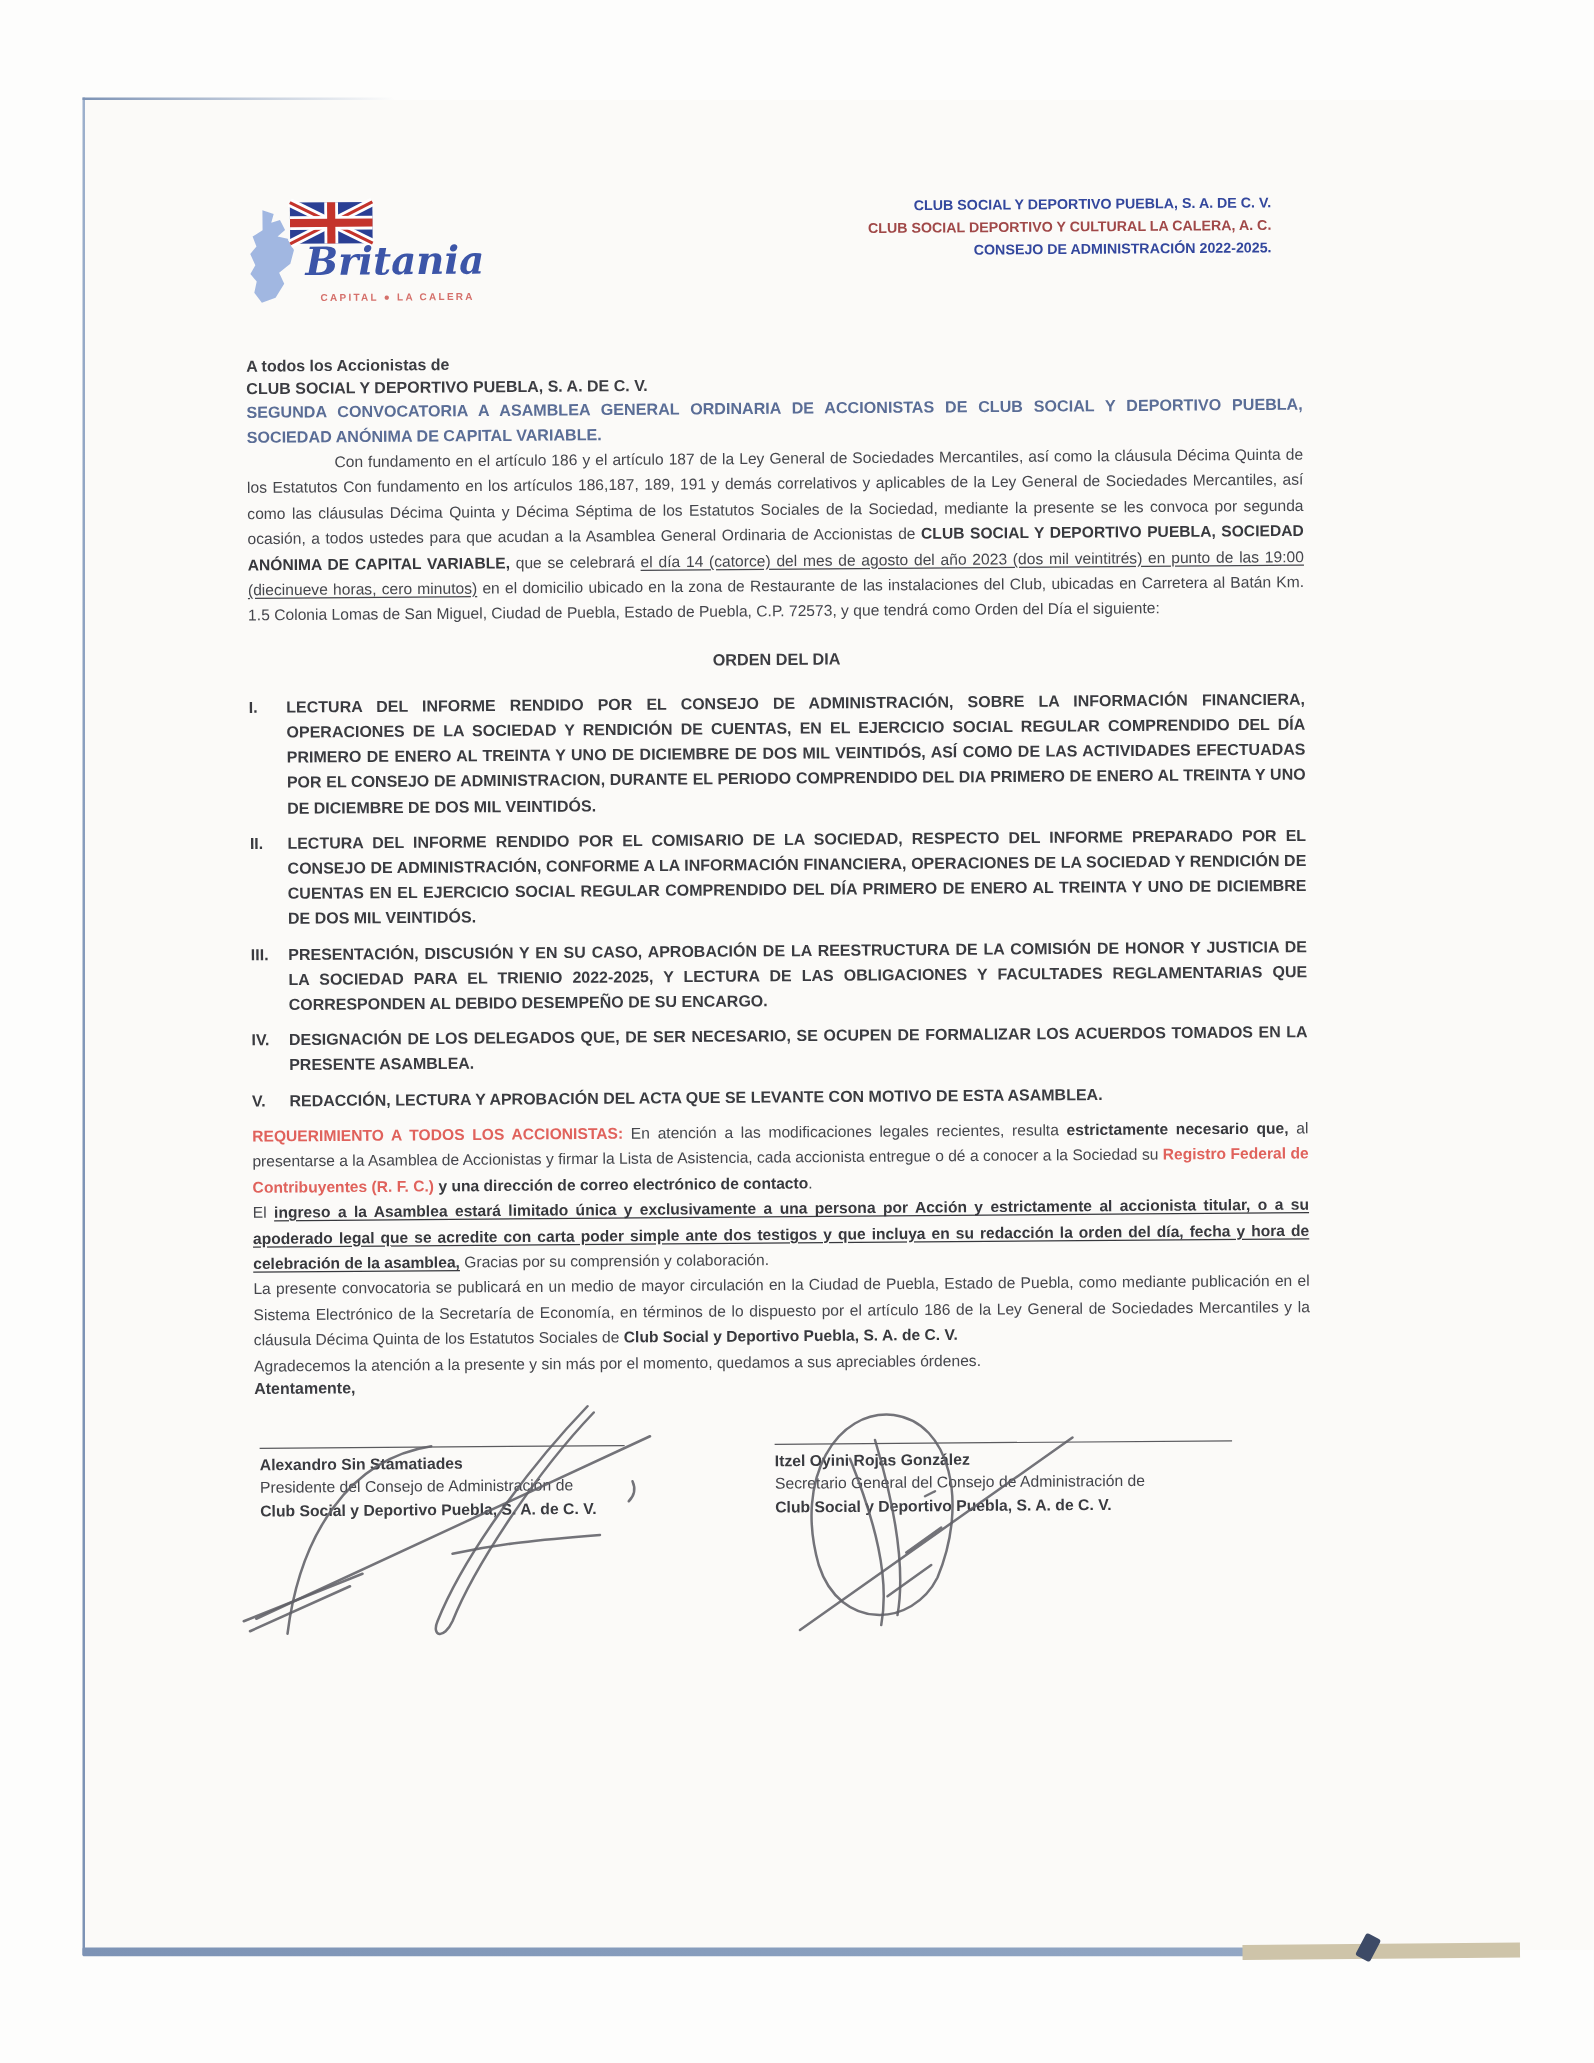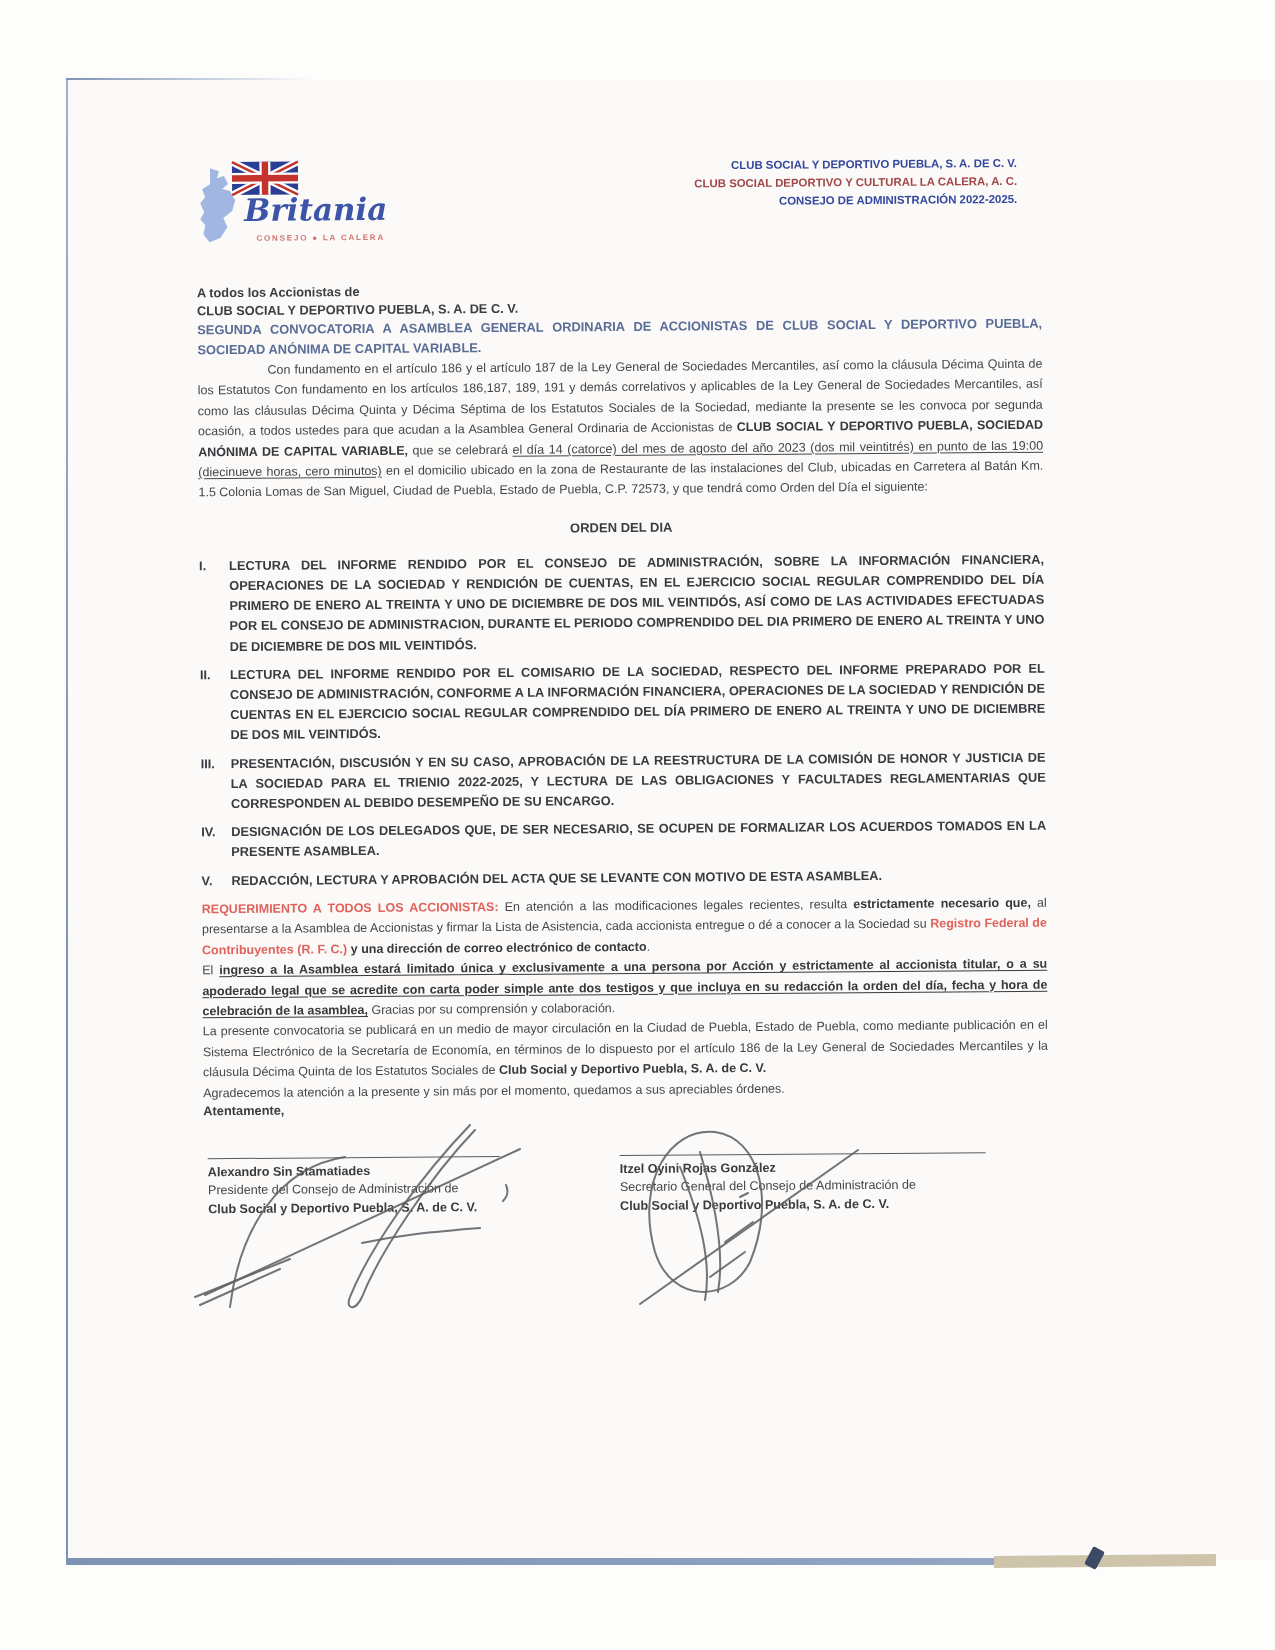--- a/index.html
+++ b/index.html
@@ -97,21 +97,21 @@
           <line x1="66" y1="0" x2="0" y2="33" stroke="#ffffff" stroke-width="7"></line>
           <line x1="0" y1="0" x2="66" y2="33" stroke="#c4342c" stroke-width="2.5"></line>
           <line x1="66" y1="0" x2="0" y2="33" stroke="#c4342c" stroke-width="2.5"></line>
           <line x1="33" y1="0" x2="33" y2="33" stroke="#ffffff" stroke-width="11"></line>
           <line x1="0" y1="16.5" x2="66" y2="16.5" stroke="#ffffff" stroke-width="11"></line>
           <line x1="33" y1="0" x2="33" y2="33" stroke="#c4342c" stroke-width="6.5"></line>
           <line x1="0" y1="16.5" x2="66" y2="16.5" stroke="#c4342c" stroke-width="6.5"></line>
         </g>
       </svg>
       <div class="brand">Britania</div>
-      <div class="tagline">CONSEJO ● LA CALERA</div>
+      <div class="tagline">CAPITAL ● LA CALERA</div>
     </div>
     <div class="letterhead">
       <div class="lh-navy">CLUB SOCIAL Y DEPORTIVO PUEBLA, S. A. DE C. V.</div>
       <div class="lh-maroon">CLUB SOCIAL DEPORTIVO Y CULTURAL LA CALERA, A. C.</div>
       <div class="lh-navy">CONSEJO DE ADMINISTRACIÓN 2022-2025.</div>
     </div>
   </div>
 
   <div class="addressee">
     <div>A todos los Accionistas de</div>

